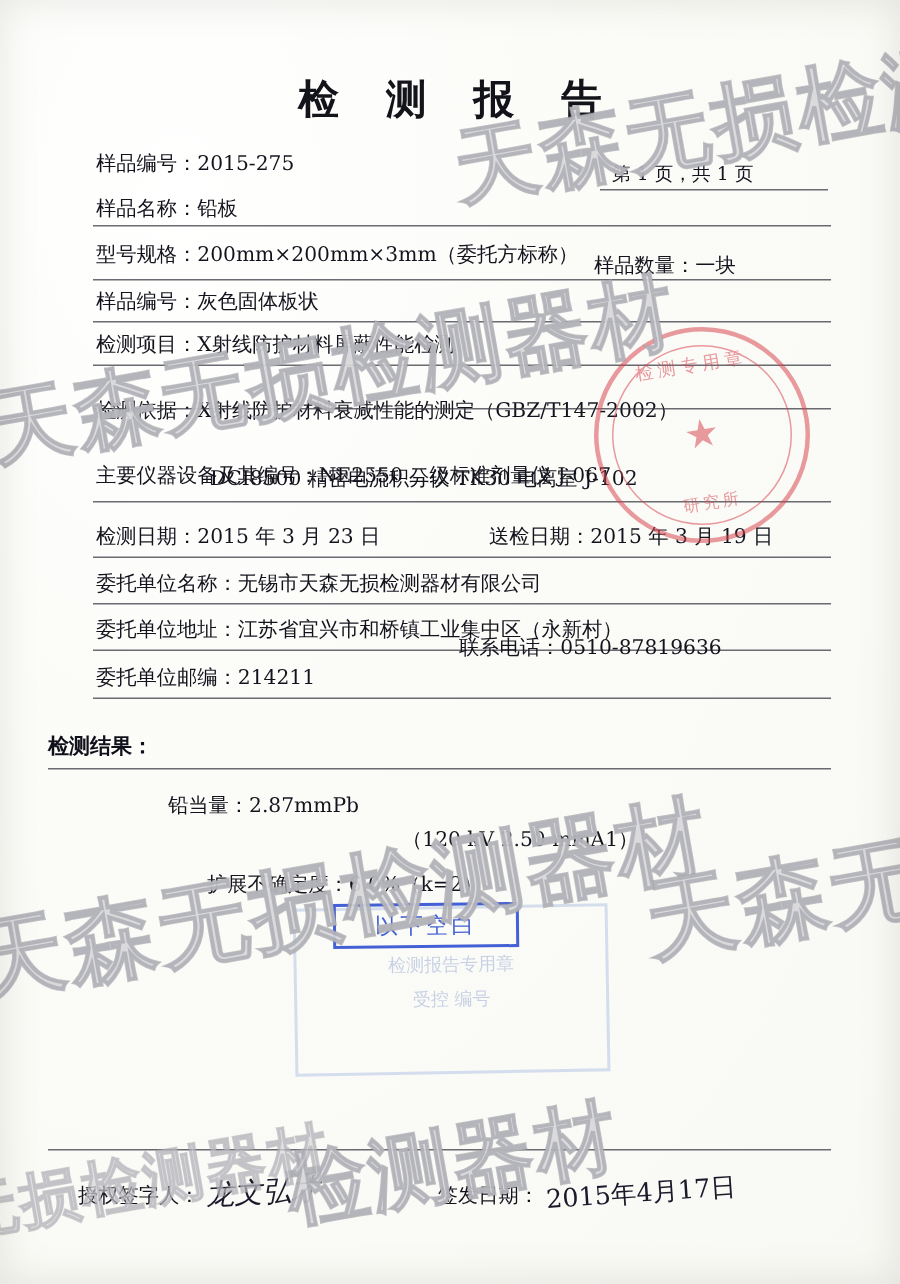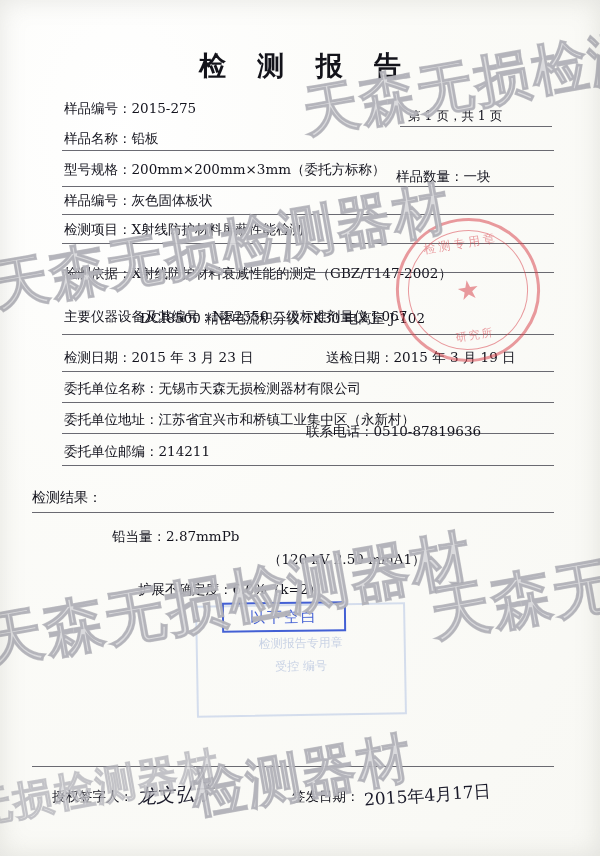--- a/index.html
+++ b/index.html
@@ -72,21 +72,21 @@
     opacity: 0.75;
   }
 
   
   .result-heading {
     position: absolute;
     left: 32px;
     top: 489px;
     font-family: "DejaVu Serif", "Liberation Serif", serif;
     font-size: 14px;
-    font-weight: normal;
+    font-weight: bold;
     color: #10101a;
   }
 
   
   .blank-stamp {
     position: absolute;
     left: 222px;
     top: 602px;
     width: 120px;
     height: 26px;

